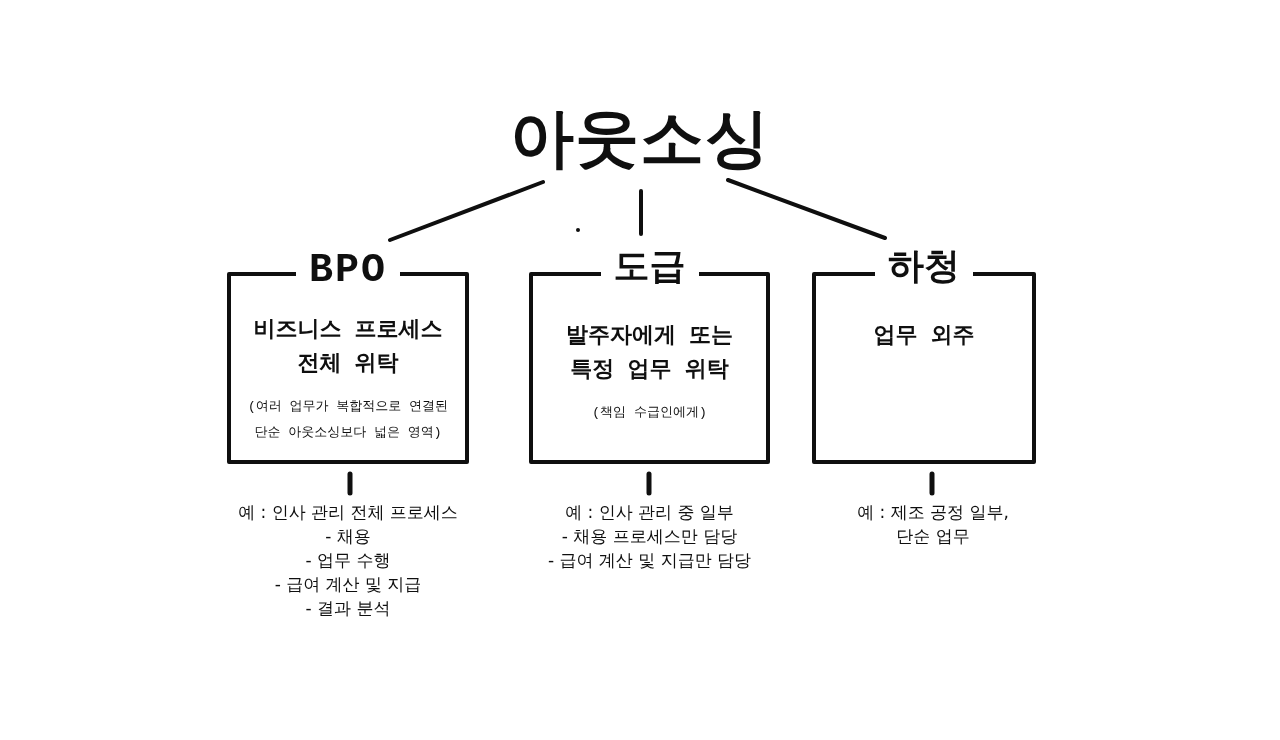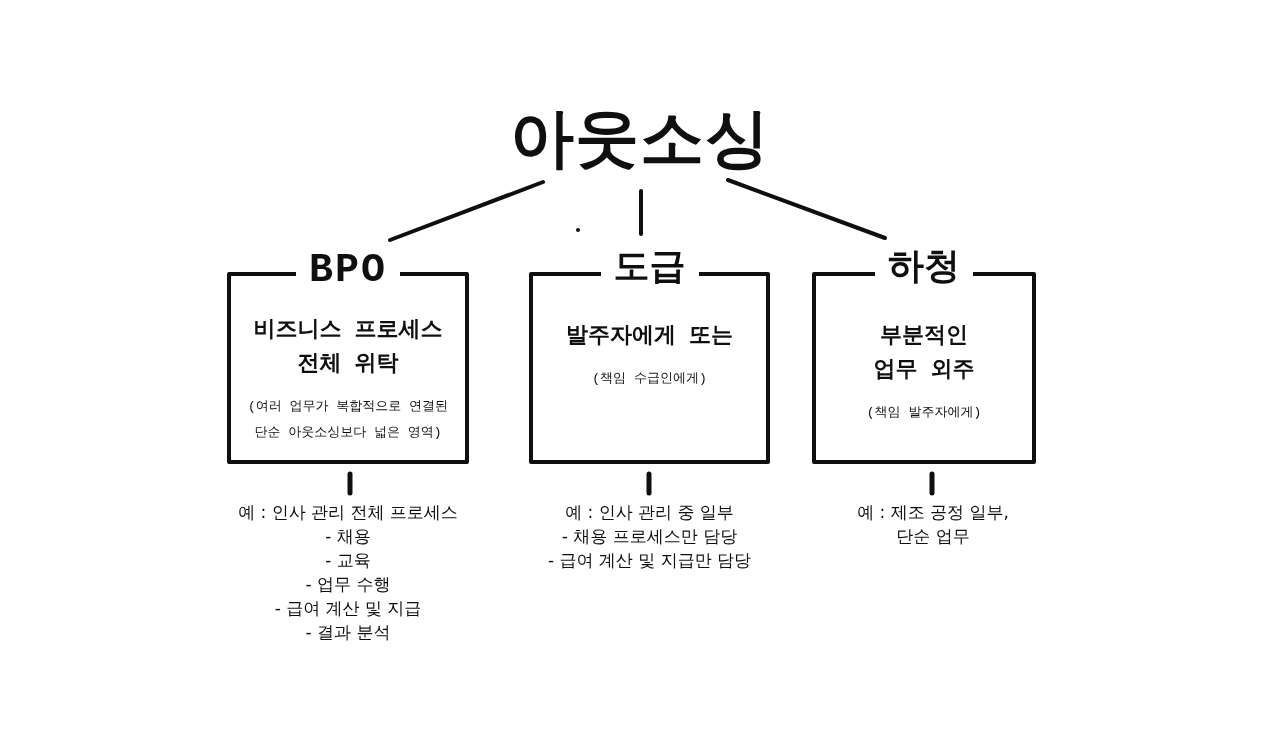--- a/index.html
+++ b/index.html
@@ -123,52 +123,48 @@
         </div>
       <div class="note">
           <div class="text-line">(여러 업무가 복합적으로 연결된</div>
           <div class="text-line">단순 아웃소싱보다 넓은 영역)</div>
         </div>
     </div>
   </div>
   <div class="examples examples-bpo">
       <div class="text-line">예 : 인사 관리 전체 프로세스</div>
       <div class="text-line">- 채용</div>
-      <div class="text-line">- 교육</div>
       <div class="text-line">- 업무 수행</div>
       <div class="text-line">- 급여 계산 및 지급</div>
       <div class="text-line">- 결과 분석</div>
     </div>
 
   <div class="branch-box box-dg">
     <div class="box-title">도급</div>
     <div class="box-body">
       <div class="summary">
           <div class="text-line">발주자에게 또는</div>
+          <div class="text-line">특정 업무 위탁</div>
         </div>
       <div class="note">
           <div class="text-line">(책임 수급인에게)</div>
         </div>
     </div>
   </div>
   <div class="examples examples-dg">
       <div class="text-line">예 : 인사 관리 중 일부</div>
       <div class="text-line">- 채용 프로세스만 담당</div>
       <div class="text-line">- 급여 계산 및 지급만 담당</div>
     </div>
 
   <div class="branch-box box-hc">
     <div class="box-title">하청</div>
     <div class="box-body">
       <div class="summary">
-          <div class="text-line">부분적인</div>
           <div class="text-line">업무 외주</div>
-        </div>
-      <div class="note">
-          <div class="text-line">(책임 발주자에게)</div>
         </div>
     </div>
   </div>
   <div class="examples examples-hc">
       <div class="text-line">예 : 제조 공정 일부,</div>
       <div class="text-line">단순 업무</div>
     </div>
 
 </div>
 

